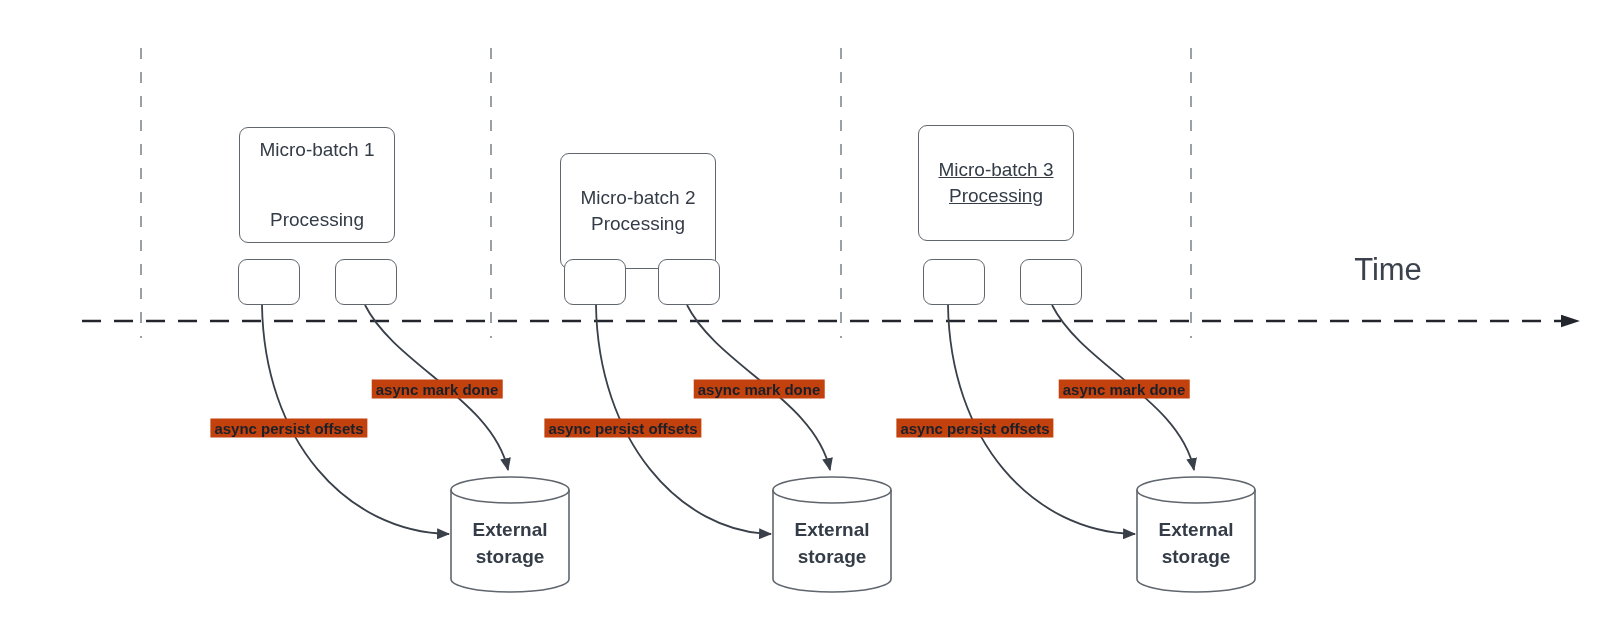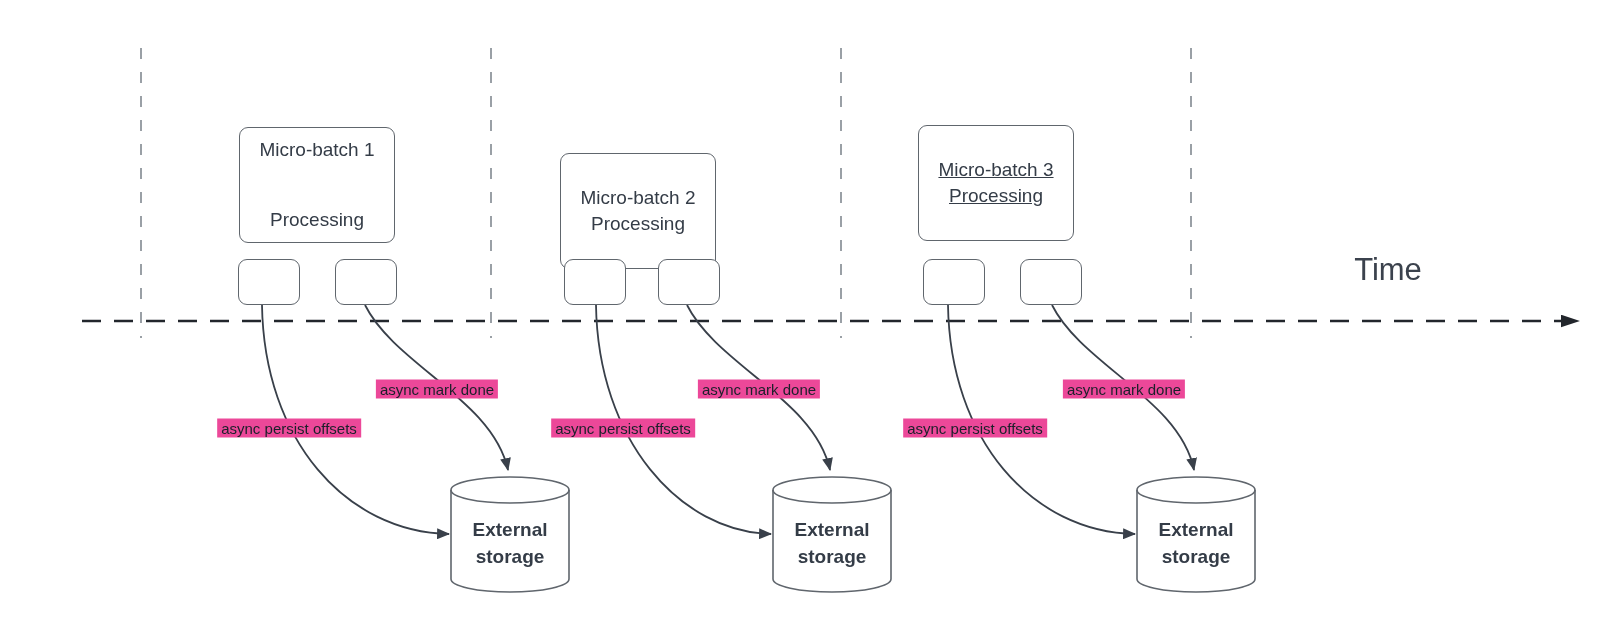--- a/index.html
+++ b/index.html
@@ -30,22 +30,22 @@
     border:1.6px solid var(--shape-border);border-radius:9px;background:#fff;
     display:flex;flex-direction:column;align-items:center;justify-content:center;
     font-size:19px;line-height:26px;color:var(--shape-text);text-align:center;
   }
   .small-box{
     position:absolute;width:62px;height:46px;box-sizing:border-box;
     border:1.6px solid var(--shape-border);border-radius:9px;background:#fff;
   }
   .arrow-label{
     position:absolute;transform:translate(-50%,-50%);
-    font-weight:normal;font-size:15px;color:var(--label-text);
-    background:#ec4899;padding:1px 4px;white-space:nowrap;
+    font-weight:bold;font-size:15px;color:var(--label-text);
+    background:#c2410c;padding:1px 4px;white-space:nowrap;
   }
   .storage-label{
     position:absolute;transform:translate(-50%,-50%);
     font-size:19px;line-height:27px;color:var(--shape-text);text-align:center;font-weight:bold;
   }
   .time-label{
     position:absolute;transform:translate(-50%,-50%);
     font-size:31px;color:var(--time-text);white-space:nowrap;
   }
 </style>

